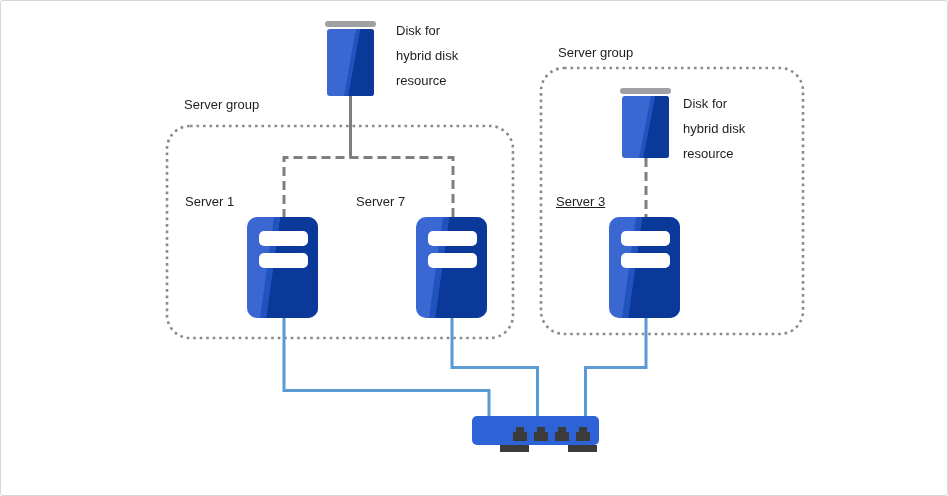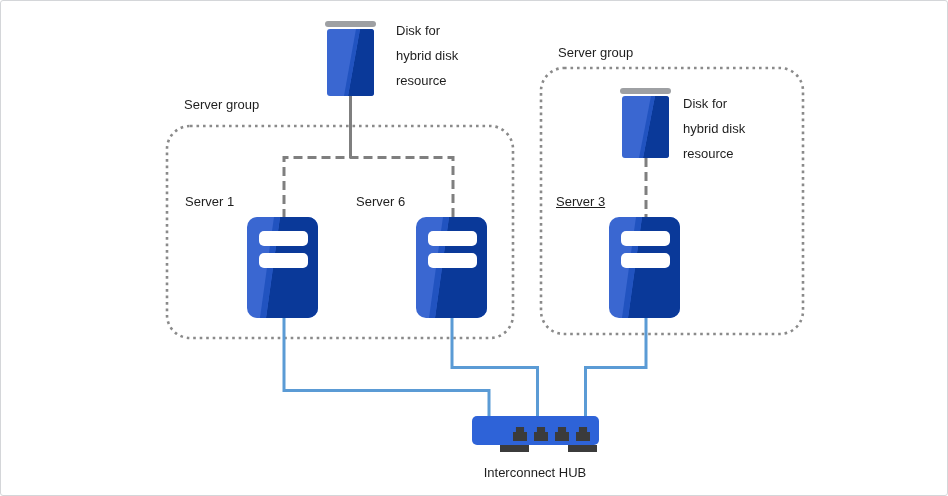--- a/index.html
+++ b/index.html
@@ -86,21 +86,21 @@
   <div class="lbl" style="left:183px; top:94px;">Server group</div>
 
   <div class="lbl" style="left:184px; top:191px;">Server 1</div>
   <div class="server-icon" style="left:246px; top:216px;">
     <div class="dark"></div>
     <div class="mid"></div>
     <div class="slot s1"></div>
     <div class="slot s2"></div>
   </div>
 
-  <div class="lbl" style="left:355px; top:191px;">Server 6</div>
+  <div class="lbl" style="left:355px; top:191px;">Server 7</div>
   <div class="server-icon" style="left:415px; top:216px;">
     <div class="dark"></div>
     <div class="mid"></div>
     <div class="slot s1"></div>
     <div class="slot s2"></div>
   </div>
 
   <div class="lbl" style="left:557px; top:42px;">Server group</div>
 
   <div class="disk-icon" style="left:619px; top:87px;">
@@ -126,15 +126,14 @@
 
   <div class="hub-icon">
     <div class="hub-body"></div>
     <div class="hub-port" style="left:41px;"></div>
     <div class="hub-port" style="left:62px;"></div>
     <div class="hub-port" style="left:83px;"></div>
     <div class="hub-port" style="left:104px;"></div>
     <div class="hub-foot" style="left:28px;"></div>
     <div class="hub-foot" style="left:96px;"></div>
   </div>
-  <div class="lbl" style="left:434px; top:462px; width:200px; text-align:center;">Interconnect HUB</div>
 
 </div>
 
 </body></html>

